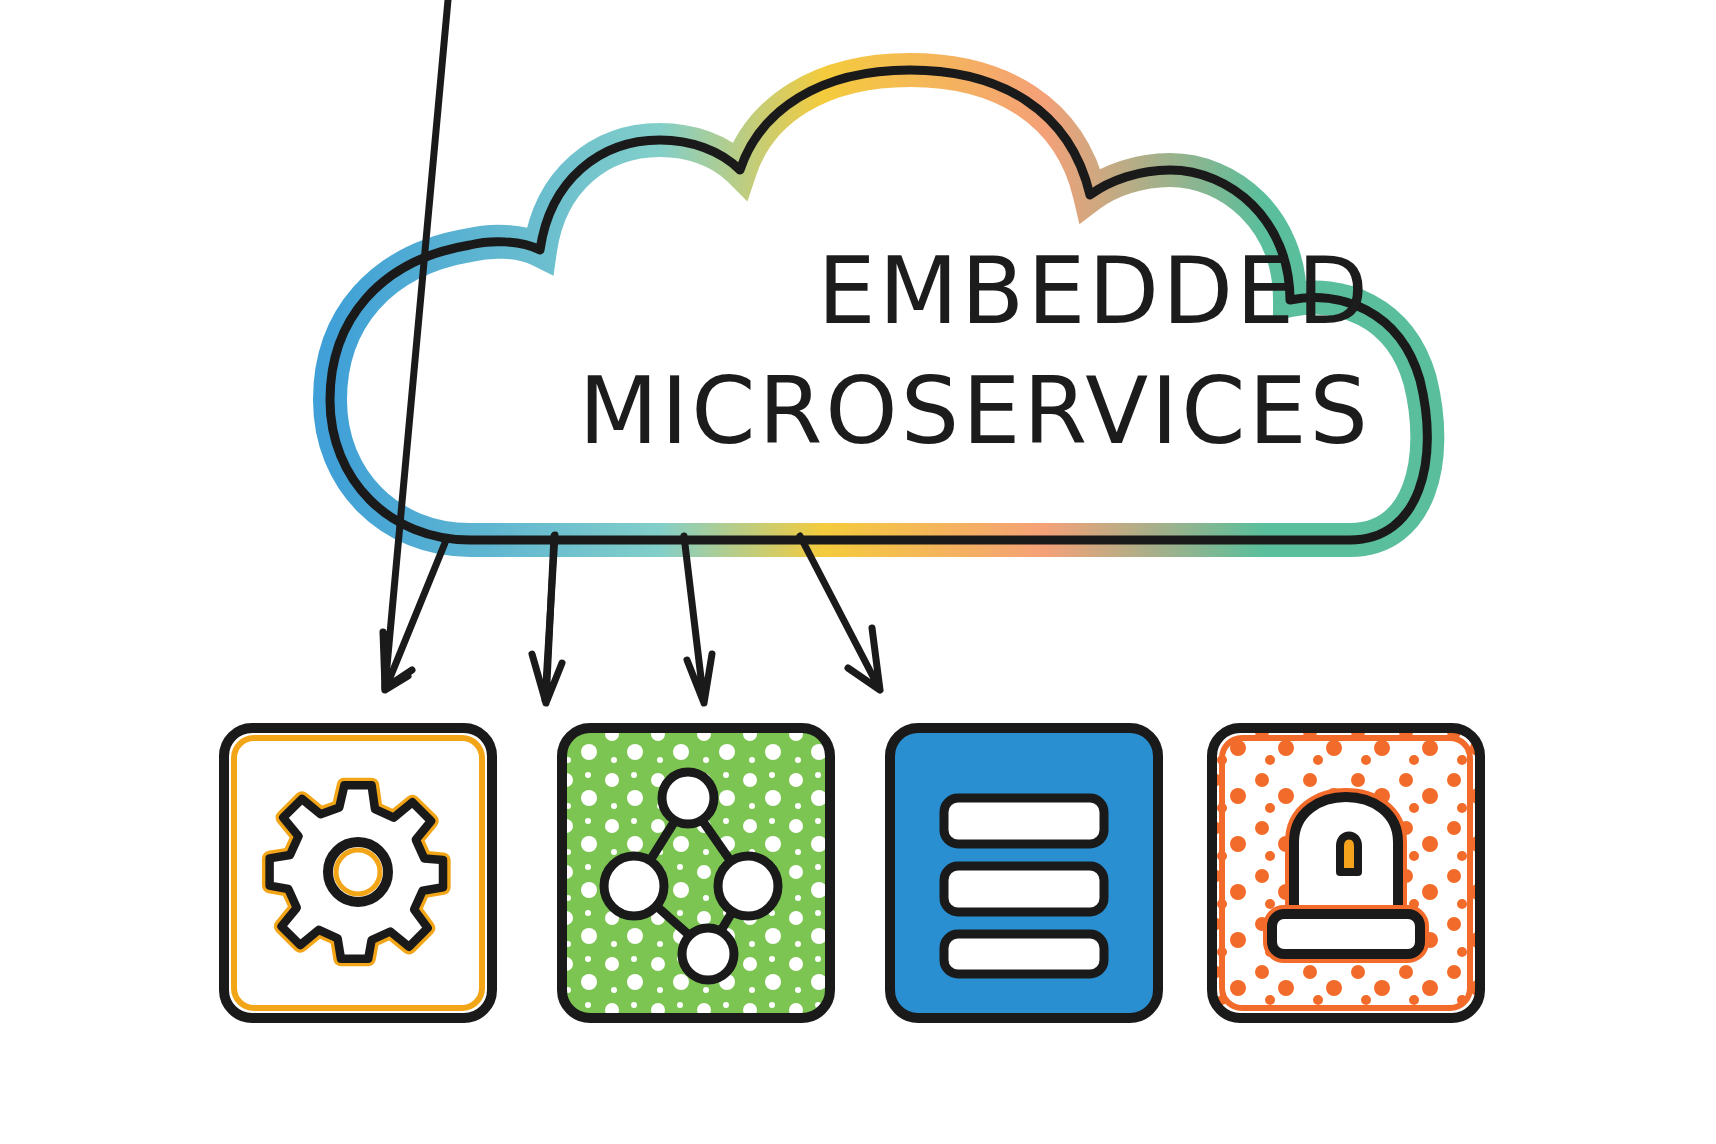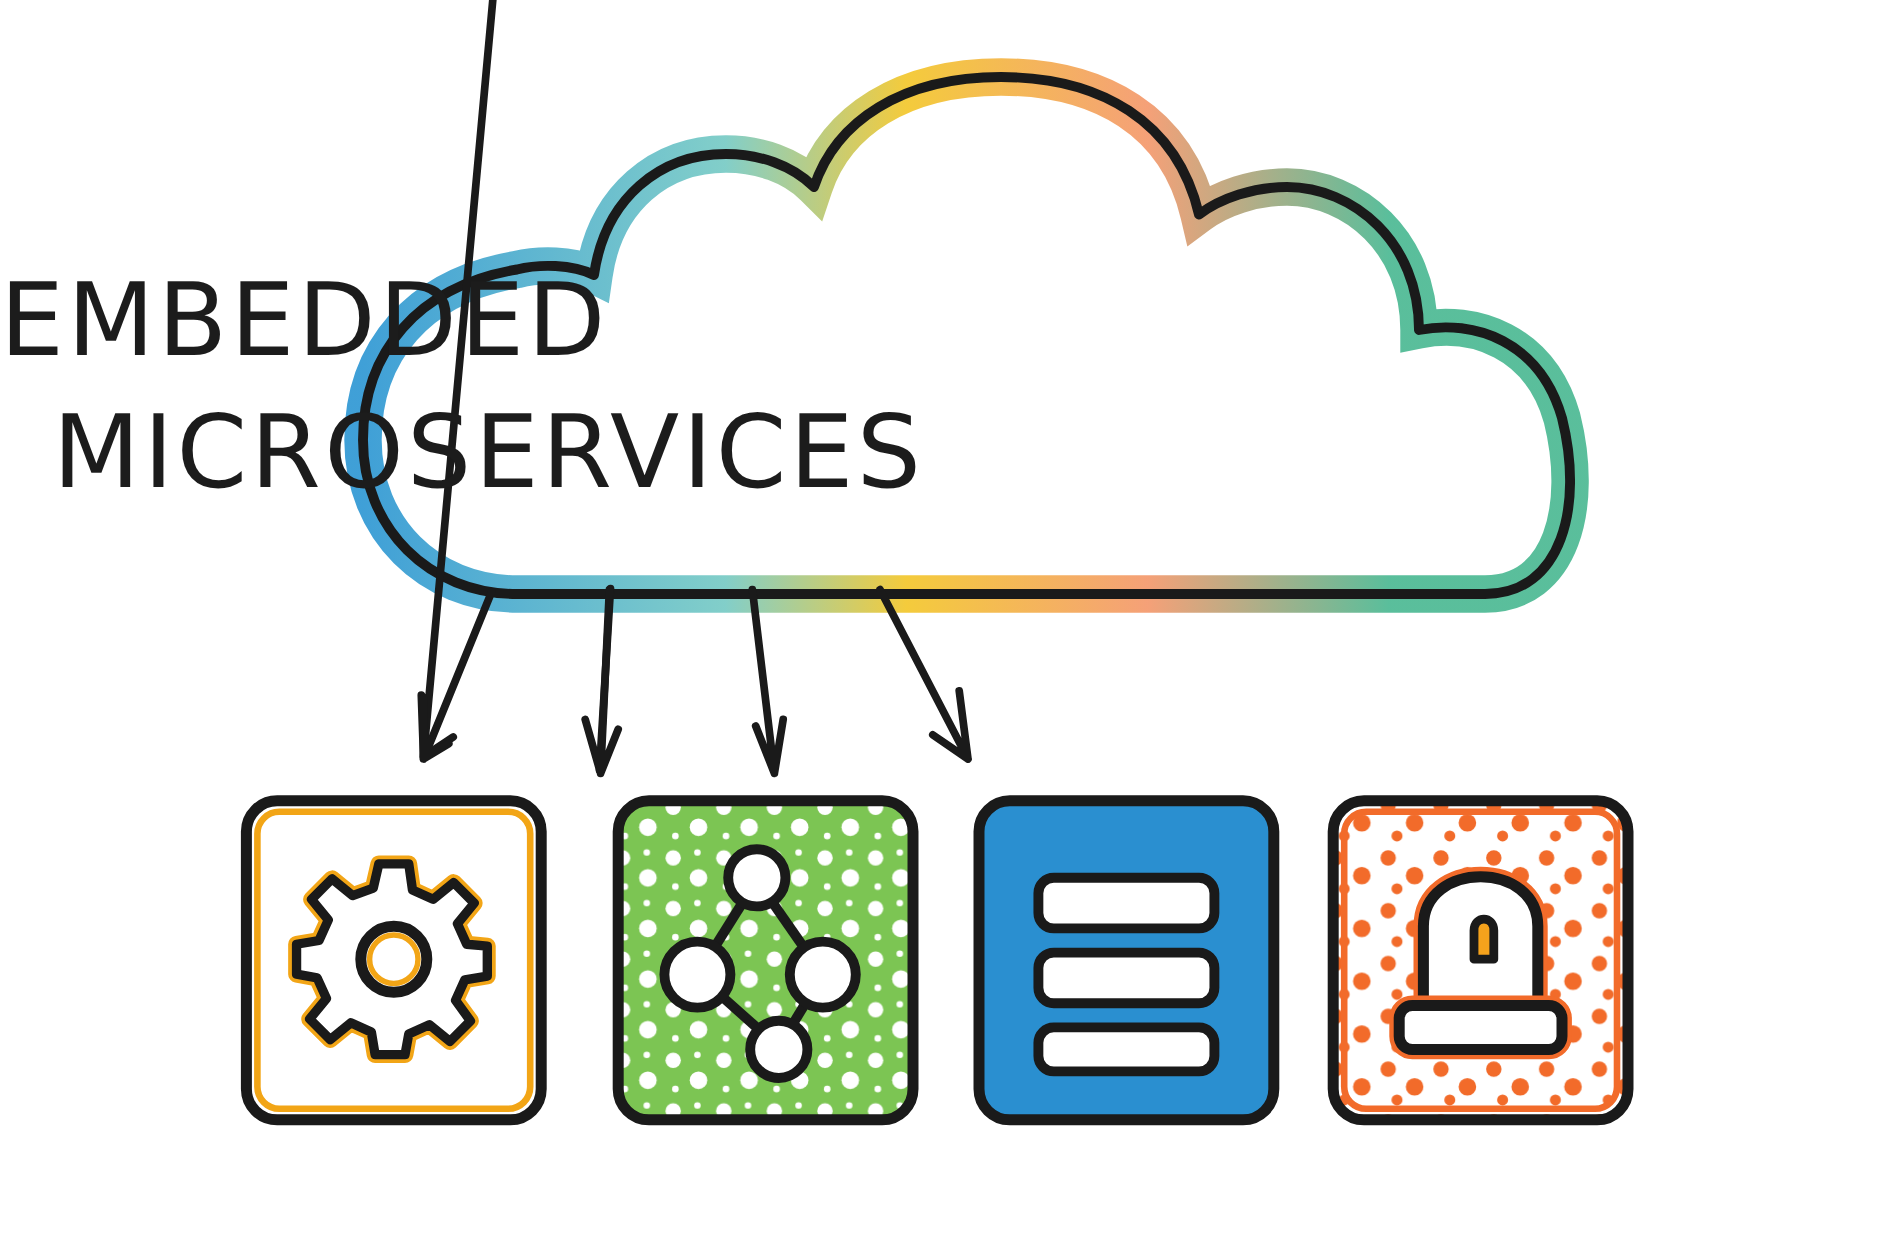--- a/index.html
+++ b/index.html
@@ -1,23 +1,23 @@
 <!DOCTYPE html>
 <html><head>
 <meta charset="utf-8">
 <style>
   html, body { margin: 0; padding: 0; background: #ffffff; }
   body { width: 1716px; height: 1144px; position: relative; overflow: hidden; font-family: "DejaVu Sans", sans-serif; }
   .canvas { position: absolute; left: 0; top: 0; width: 1716px; height: 1144px; }
   .title {
-    position: absolute; left: 0; width: 1371px; text-align: left;
+    position: absolute; left: 0; width: 1371px; text-align: right;
     font-family: "DejaVu Sans", sans-serif; color: #1c1c1c; letter-spacing: 3px;
   }
   .title.l1 { top: 238px; font-size: 92px; }
-  .title.l2 { top: 358px; font-size: 92px; margin-left: 48px; }
+  .title.l2 { top: 358px; font-size: 92px; }
   .tile { position: absolute; top: 722px; width: 280px; height: 302px; }
 </style>
 </head>
 <body>
 
 <svg class="canvas" width="1716" height="1144" viewBox="0 0 1716 1144" xmlns="http://www.w3.org/2000/svg">
   <defs>
     <linearGradient id="cloudGrad" x1="0" y1="0" x2="1" y2="0">
       <stop offset="0" stop-color="#1e8fd0"></stop>
       <stop offset="0.3" stop-color="#6cc6c0"></stop>

